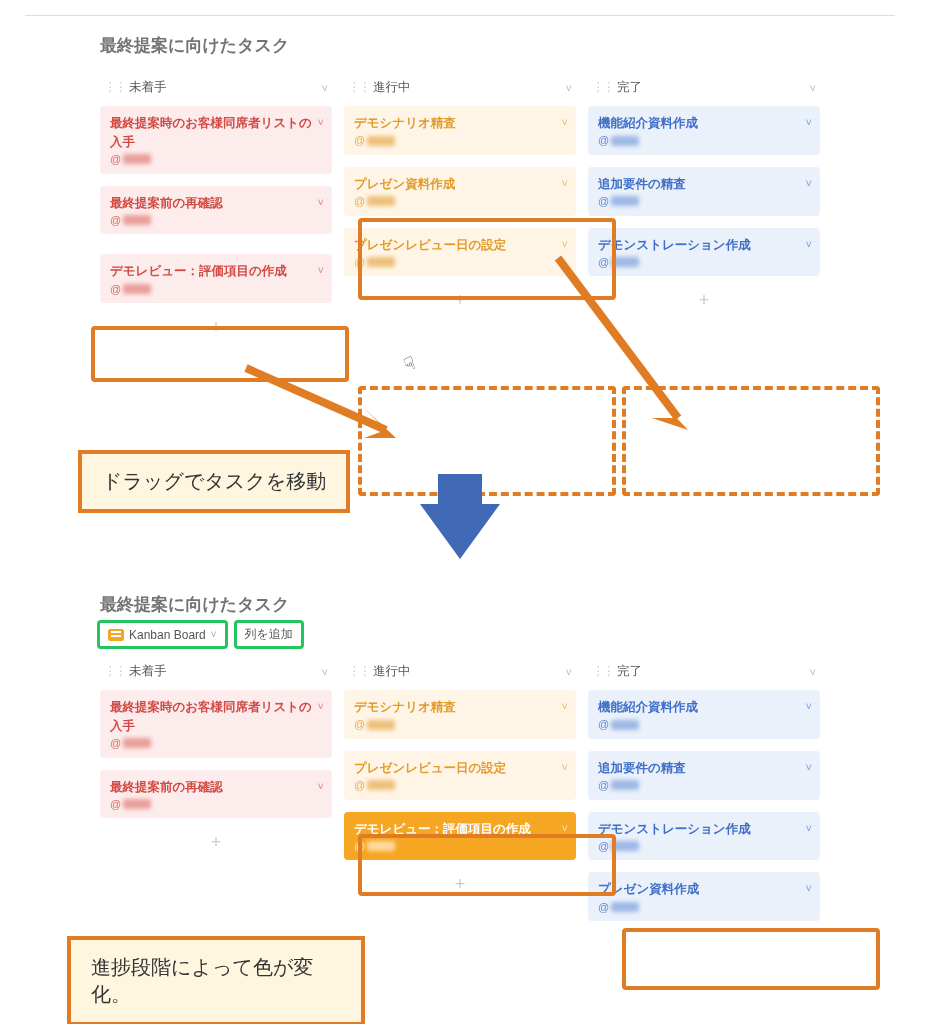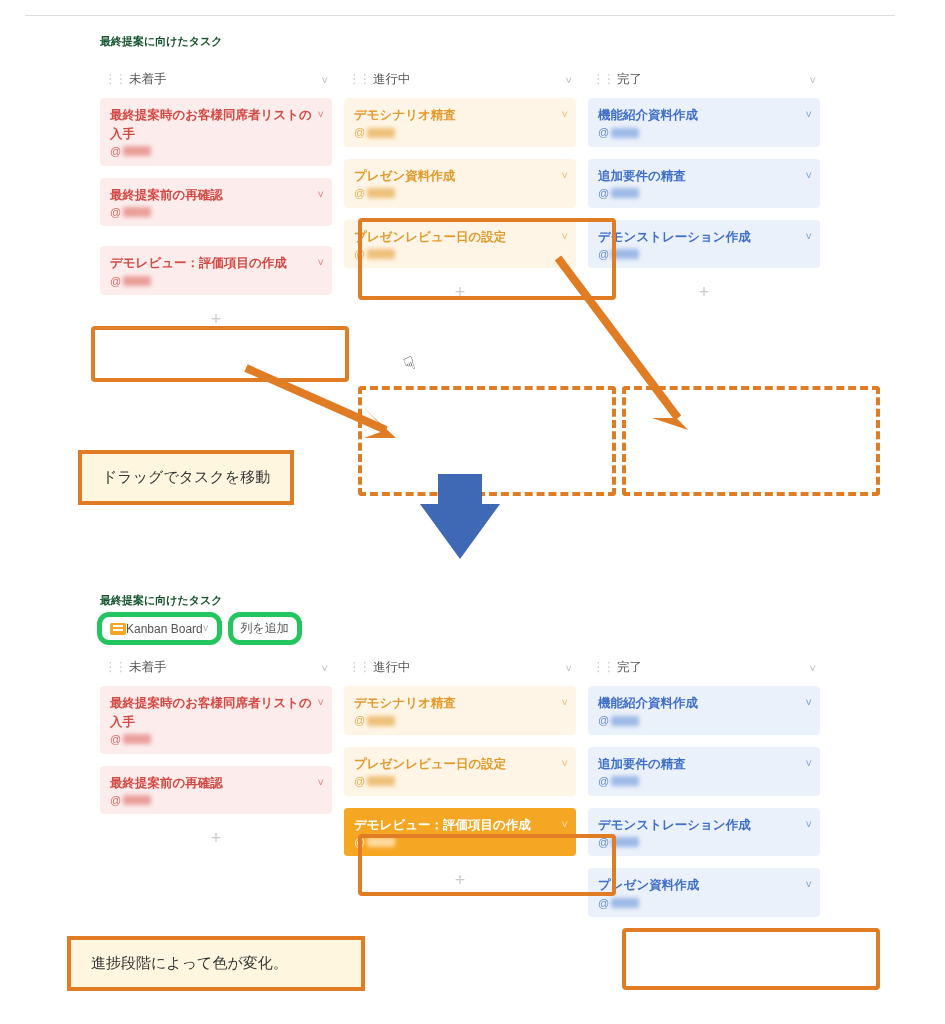--- a/index.html
+++ b/index.html
@@ -14,30 +14,30 @@
   .board {
     position: absolute;
     left: 25px;
     width: 870px;
     background: #fff;
   }
   .board.top { top: 15px; height: 430px; border-top: 1px solid #ddd; }
   .board.bottom { top: 575px; height: 440px; }
 
   .board-title {
-    font-size: 11px;
+    font-size: 17px;
     font-weight: 700;
-    color: #14532d;
+    color: #737373;
     margin: 18px 0 22px 75px;
   }
 
   .toolbar { margin: 0 0 6px 72px; display:flex; gap:6px; }
   .kanban-btn, .addcol-btn {
-    border:5px solid #22c55e; border-radius:12px; background:#fff;
-    font-size:12px; padding:3px 8px; display:inline-flex; align-items:center; 
+    border:3px solid #22c55e; border-radius:4px; background:#fff;
+    font-size:12px; padding:3px 8px; display:inline-flex; align-items:center; gap:5px;
     color:#555;
   }
   .kanban-btn .iconk { width:16px;height:12px;background:#f5a623;border-radius:2px;
     display:inline-block; position:relative;}
   .kanban-btn .iconk::before{content:"";position:absolute;left:3px;top:2px;width:10px;height:2px;background:#fff;}
   .kanban-btn .iconk::after{content:"";position:absolute;left:3px;top:6px;width:10px;height:2px;background:#fff;}
   .kanban-btn .chev { font-size:10px;color:#aaa;}
 
   .columns { display: flex; gap: 12px; padding: 0 75px; }
   .col { flex: 1; }
@@ -84,21 +84,21 @@
   .add-btn {
     text-align:center; color:#ccc; font-size:18px; padding:2px 0;
     border-radius:4px;
   }
 
   .annot-box {
     position:absolute;
     background:#fff6e0;
     border:4px solid #e07c24;
     padding:14px 20px;
-    font-size:15px;
+    font-size:20px;
     color:#333;
   }
   .hi { position:absolute; border:4px solid #e07c24; border-radius:4px; pointer-events:none; }
   .hi-dash { border-style:dashed; }
   .big-arrow {
     position:absolute;
     width:0;height:0;
   }
   .big-arrow.blue {
     left: 420px; top: 504px;

